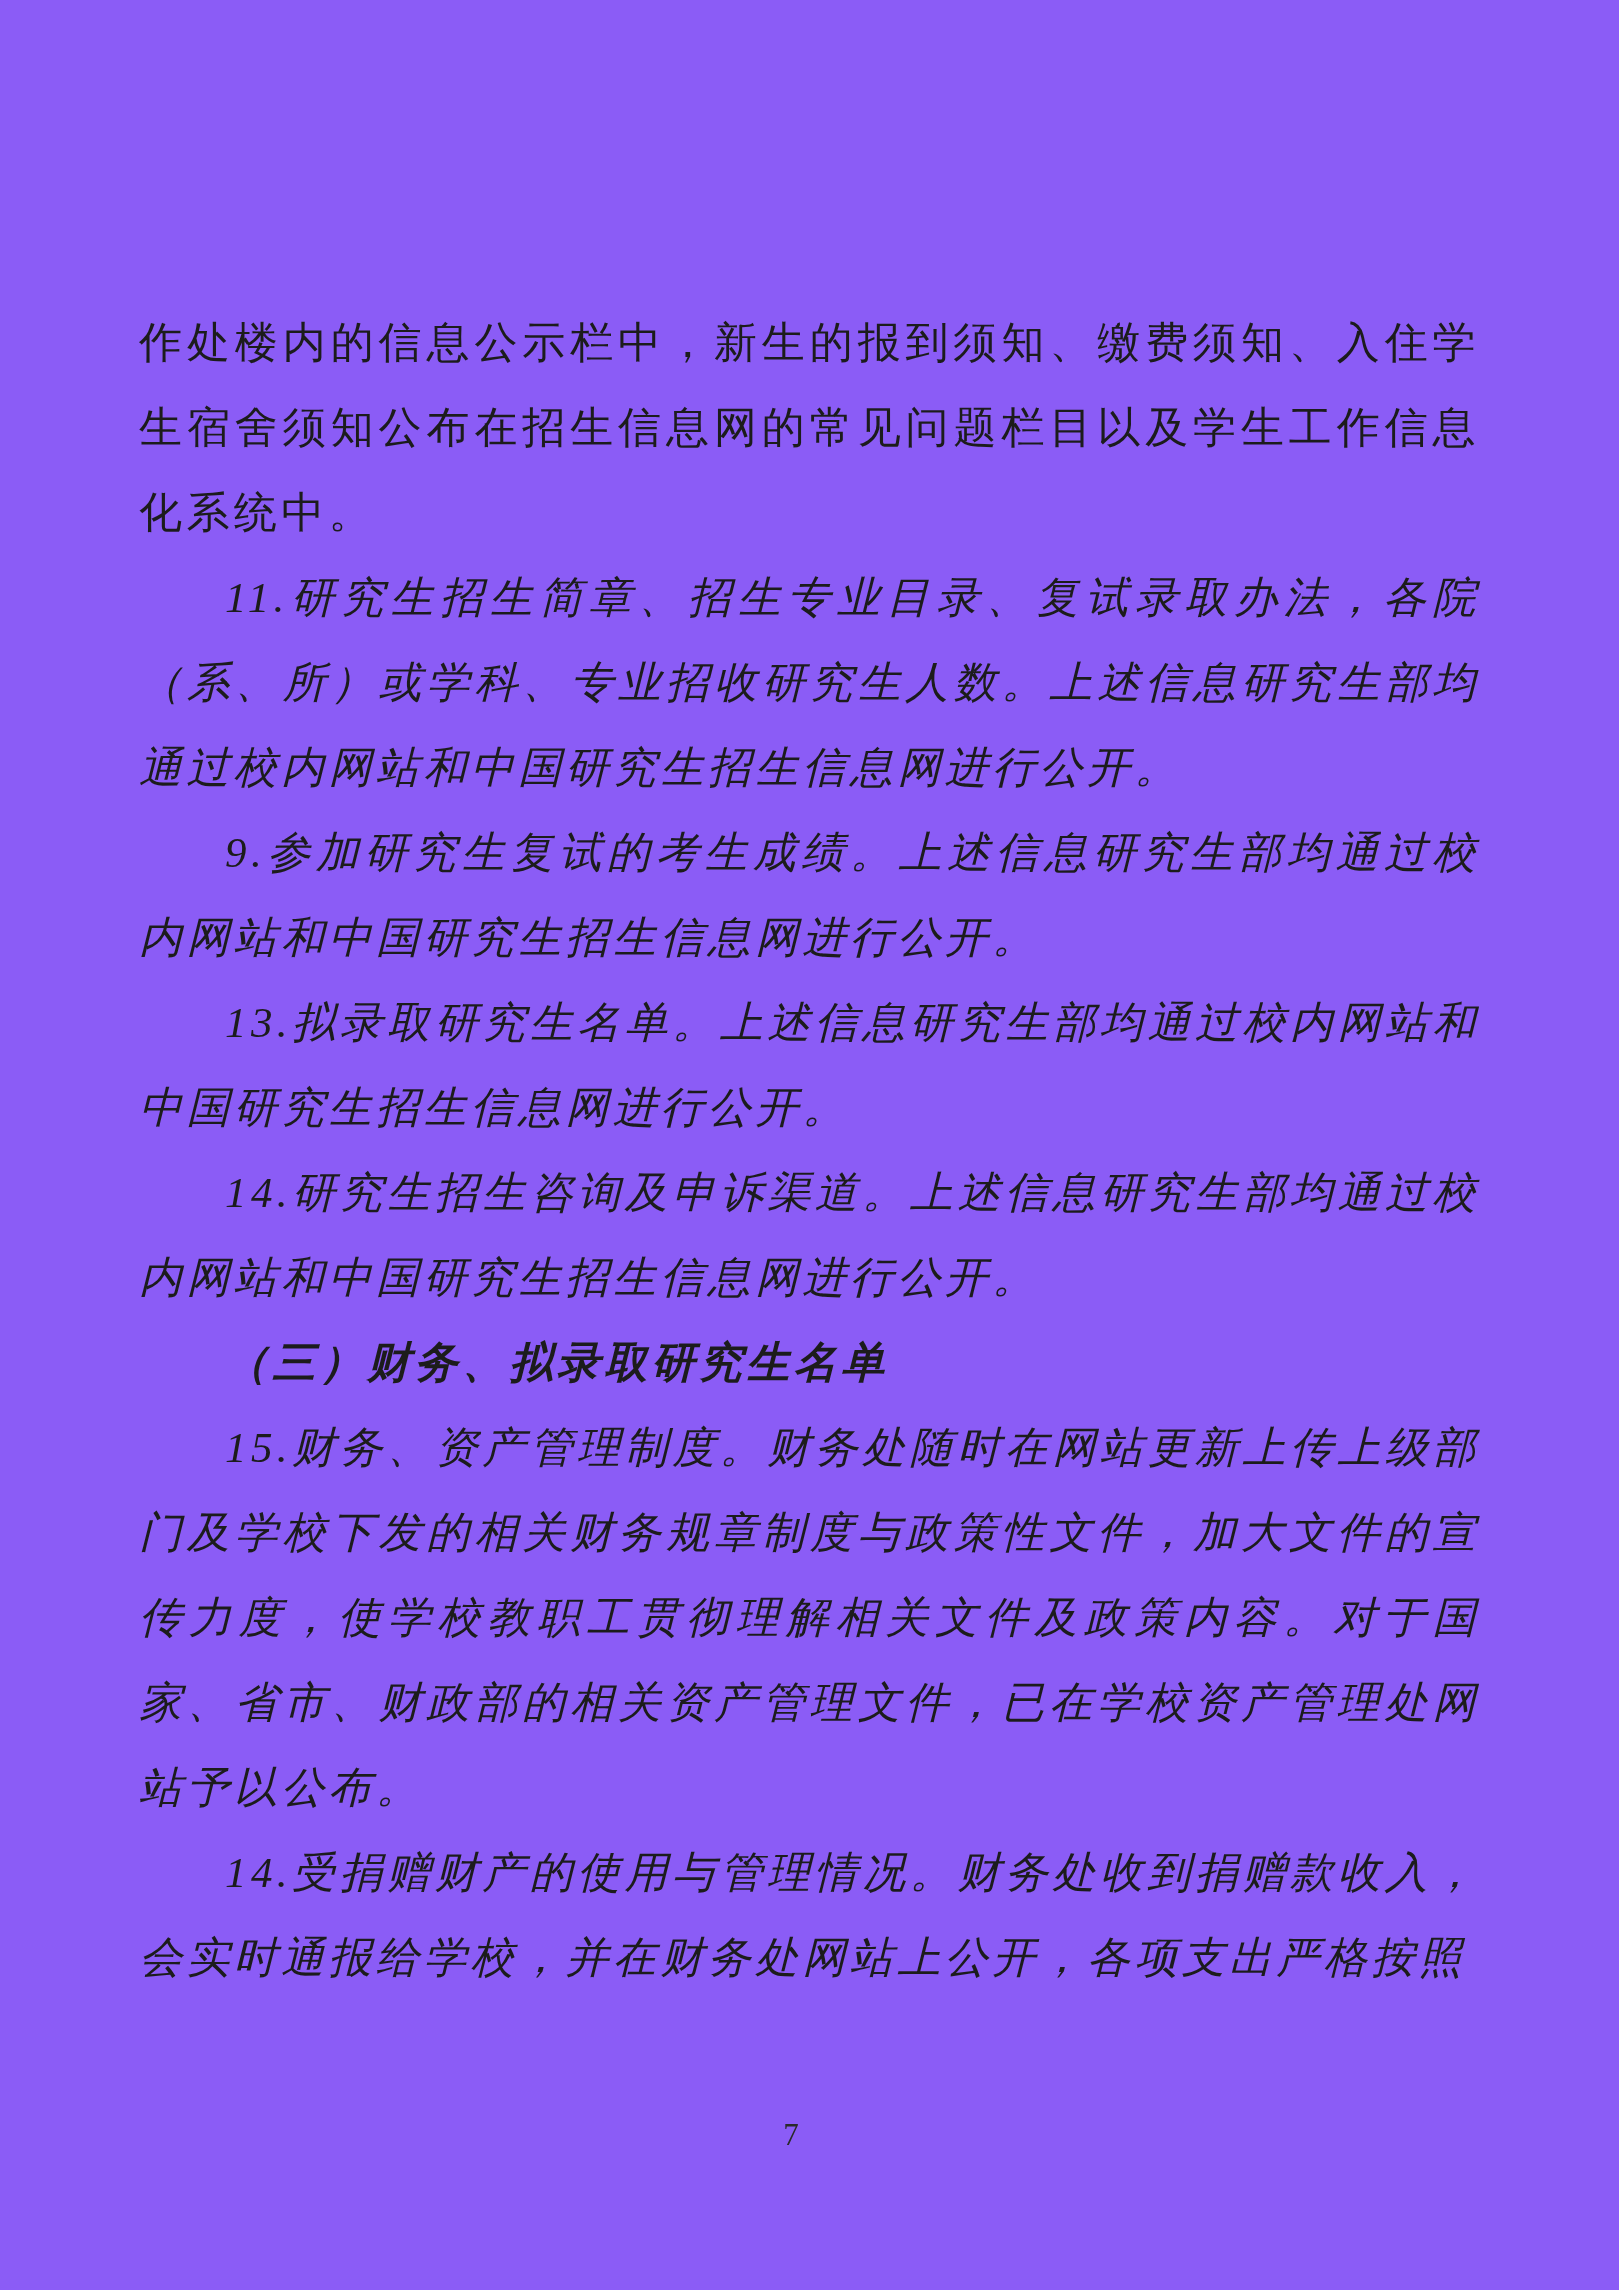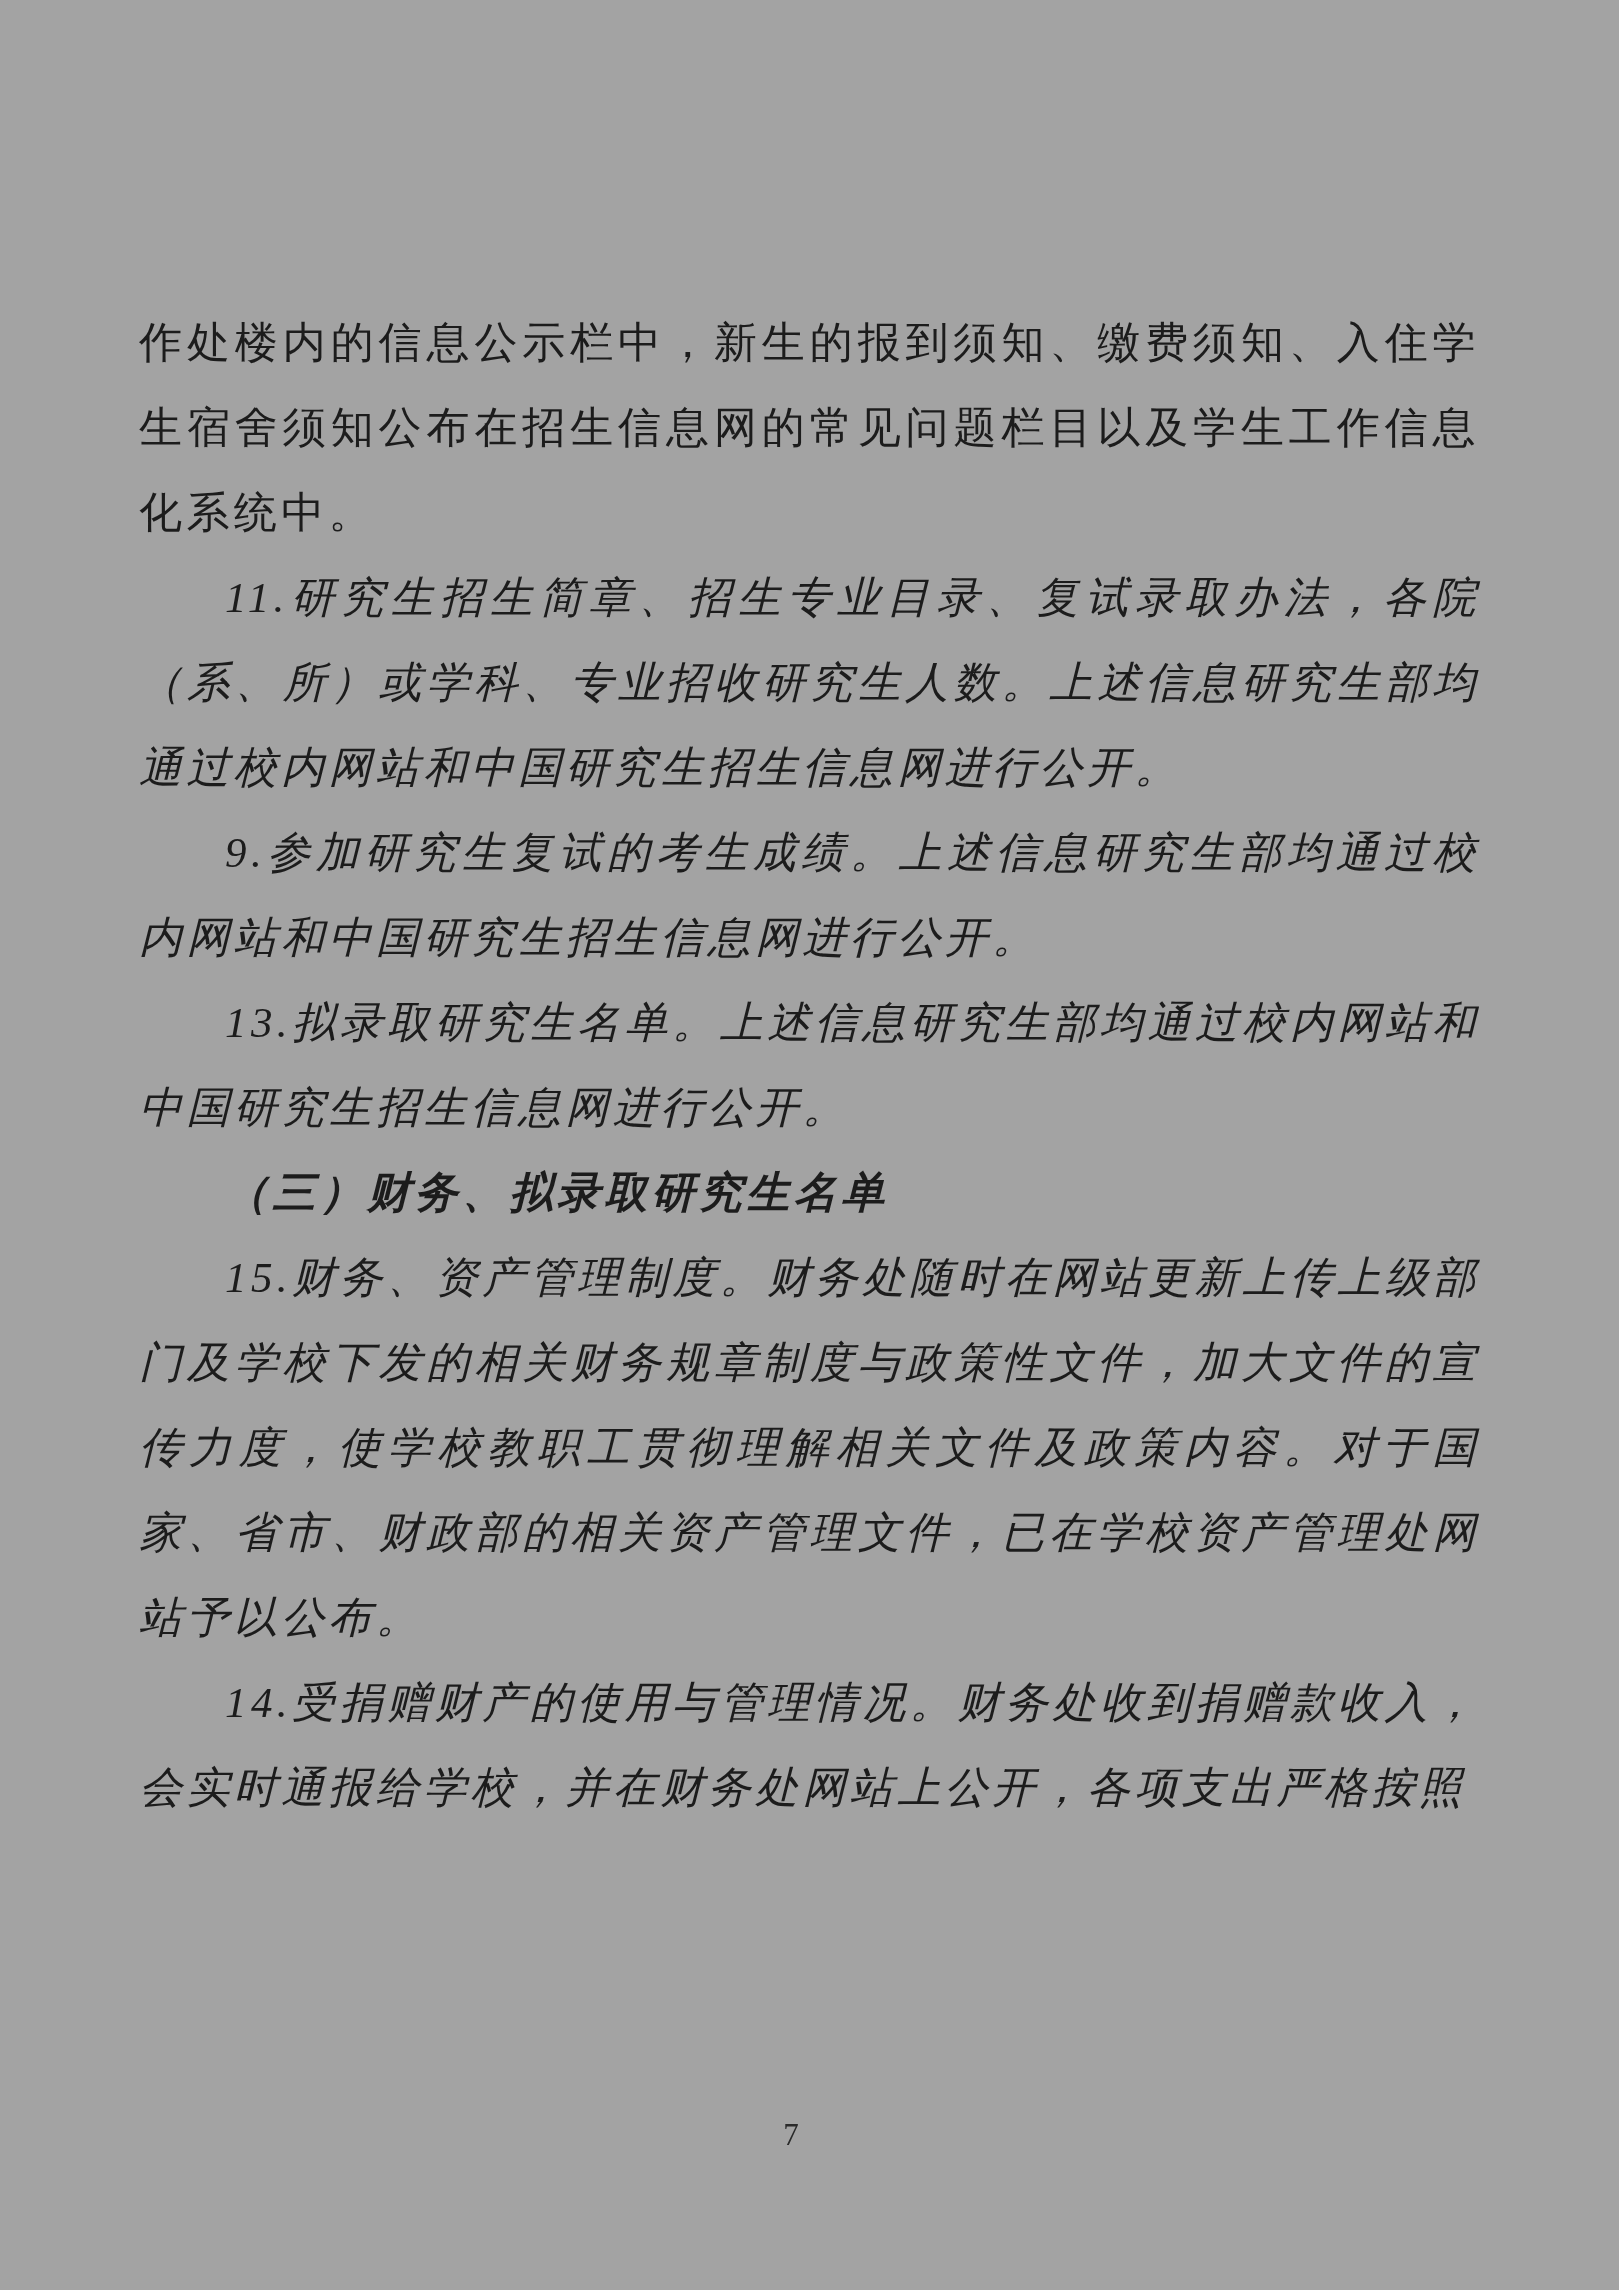--- a/index.html
+++ b/index.html
@@ -4,21 +4,21 @@
 <style>
   html, body {
     margin: 0;
     padding: 0;
     background: #ffffff;
   }
   .page {
     position: relative;
     width: 1619px;
     height: 2291px;
-    background: #a3a3a3;
+    background: #8b5cf6;
     overflow: hidden;
     font-family: "Liberation Serif", "DejaVu Serif", serif;
   }
   .content {
     position: absolute;
     left: 139px;
     top: 300px;
     width: 1341px;
     font-size: 43px;
     line-height: 85px;
@@ -53,20 +53,21 @@
 </head>
 <body>
 
 <div class="page">
 
   <div class="content">
     <p class="para">作处楼内的信息公示栏中，新生的报到须知、缴费须知、入住学生宿舍须知公布在招生信息网的常见问题栏目以及学生工作信息化系统中。</p>
     <p class="para para-indent">11.研究生招生简章、招生专业目录、复试录取办法，各院（系、所）或学科、专业招收研究生人数。上述信息研究生部均通过校内网站和中国研究生招生信息网进行公开。</p>
     <p class="para para-indent">9.参加研究生复试的考生成绩。上述信息研究生部均通过校内网站和中国研究生招生信息网进行公开。</p>
     <p class="para para-indent">13.拟录取研究生名单。上述信息研究生部均通过校内网站和中国研究生招生信息网进行公开。</p>
+    <p class="para para-indent">14.研究生招生咨询及申诉渠道。上述信息研究生部均通过校内网站和中国研究生招生信息网进行公开。</p>
     <p class="para para-indent para-bold">（三）财务、拟录取研究生名单</p>
     <p class="para para-indent">15.财务、资产管理制度。财务处随时在网站更新上传上级部门及学校下发的相关财务规章制度与政策性文件，加大文件的宣传力度，使学校教职工贯彻理解相关文件及政策内容。对于国家、省市、财政部的相关资产管理文件，已在学校资产管理处网站予以公布。</p>
     <p class="para para-indent">14.受捐赠财产的使用与管理情况。财务处收到捐赠款收入，会实时通报给学校，并在财务处网站上公开，各项支出严格按照</p>
   </div>
 
   <div class="page-footer">
     <span>7</span>
   </div>
 
 </div>

